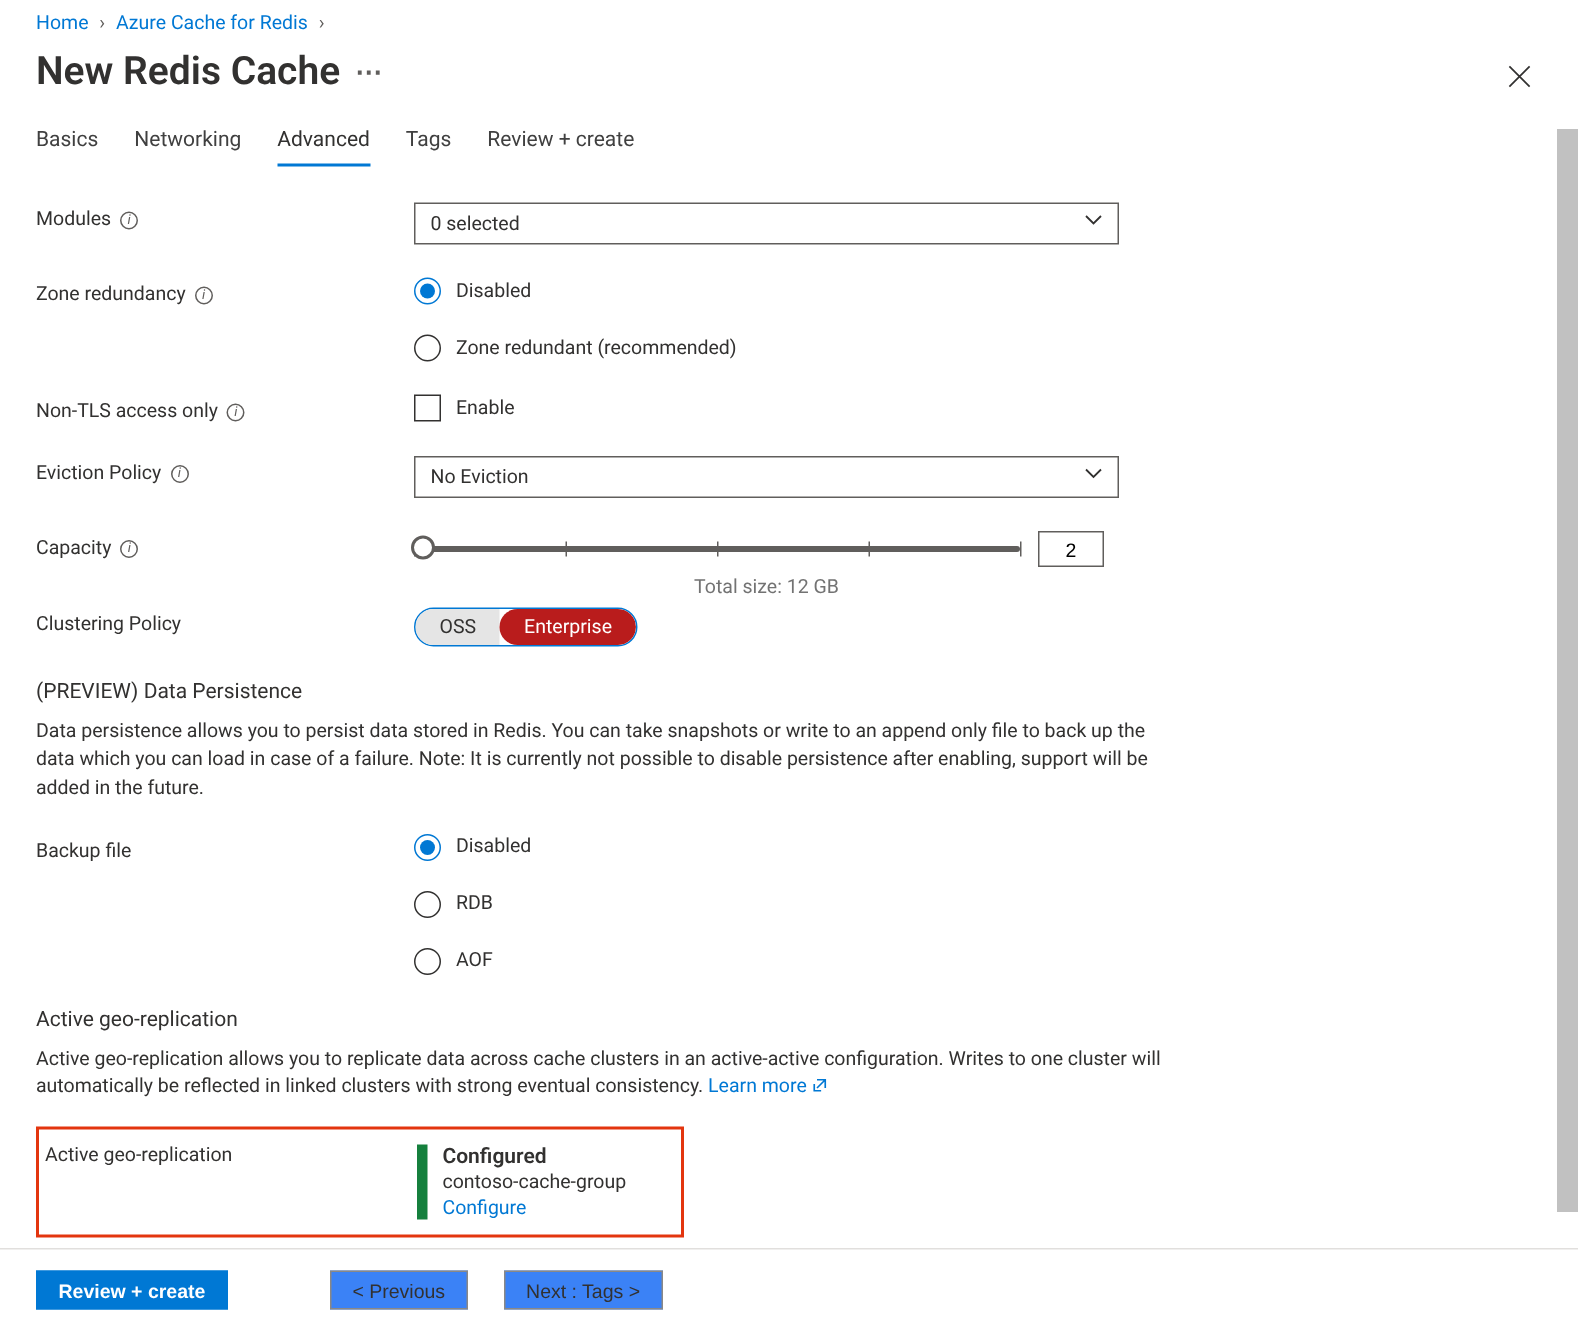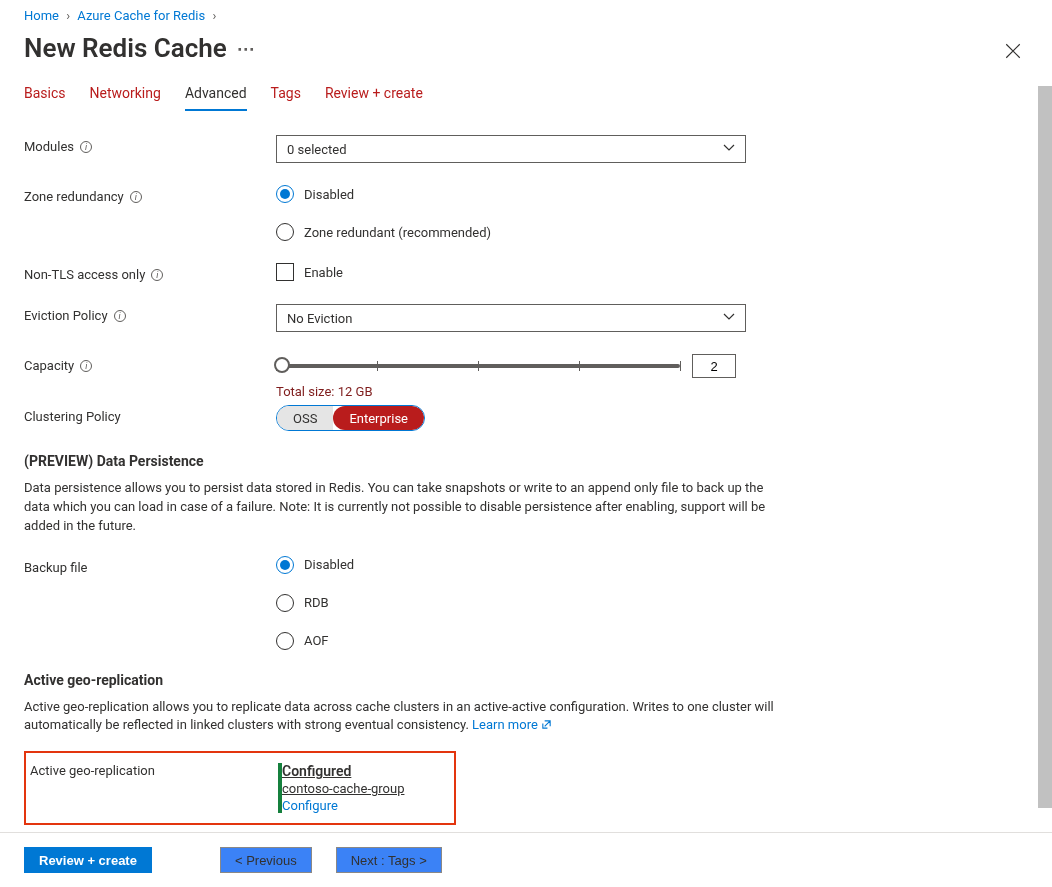--- a/index.html
+++ b/index.html
@@ -39,21 +39,21 @@
     color: #323130;
   }
   .close-x svg { width: 18px; height: 18px; }
   .content { padding: 8px 24px 0 24px; }
   .breadcrumb { font-size: 13px; margin-bottom: 10px; }
   .breadcrumb a { color: #0078d4; text-decoration: none; }
   .breadcrumb .sep { color: #605e5c; margin: 0 4px; }
   .page-title { font-size: 26px; font-weight: 600; margin: 0; display: flex; align-items: center; gap: 10px; }
   .dots { color: #605e5c; font-size: 18px; letter-spacing: 1px; }
   .tabs { display: flex; gap: 24px; margin-top: 22px; border-bottom: none; }
-  .tab { font-size: 14px; color: #b91c1c; padding-bottom: 8px; cursor: pointer; }
+  .tab { font-size: 14px; color: #404040; padding-bottom: 8px; cursor: pointer; }
   .tab.active { color: #323130; border-bottom: 2px solid #0078d4; font-weight:400; }
   .form { margin-top: 24px; }
   .row { display: flex; align-items: flex-start; margin-bottom: 22px; }
   .row .label { width: 252px; color: #323130; font-size: 13px; display: flex; align-items: center; gap: 6px; padding-top: 4px; }
   .row .control { flex: 0 0 470px; }
   .info-icon {
     display: inline-flex;
     border: 1px solid #605e5c;
     border-radius: 50%;
     width: 12px; height: 12px;
@@ -97,49 +97,49 @@
     position: absolute; top: -3px; width: 1px; height: 10px; background: #605e5c;
   }
   .slider-handle {
     position: absolute; left: -2px; top: -7px;
     width: 16px; height: 16px; border-radius: 50%;
     background: #fff; border: 2px solid #605e5c;
   }
   .cap-input {
     width: 44px; height: 24px; border: 1px solid #605e5c; text-align: center; font-size: 13px;
   }
-  .total-size { text-align: left; width: 470px; color: #7f1d1d; margin-top: 6px; font-size: 13px; }
+  .total-size { text-align: center; width: 470px; color: #737373; margin-top: 6px; font-size: 13px; }
   .pill-group {
     display: inline-flex; border: 1px solid #0078d4; border-radius: 14px; height: 26px; overflow: hidden;
   }
   .pill {
     padding: 0 16px; display: flex; align-items: center; font-size: 13px; cursor: pointer;
   }
   .pill.off { background: #e5e5e5; color: #323130; }
   .pill.on { background: #b91c1c; color: #fff; border-radius: 14px; }
-  .section-head { font-weight: 700; font-size: 14px; margin-top: 10px; margin-bottom: 10px; }
+  .section-head { font-weight: 400; font-size: 14px; margin-top: 10px; margin-bottom: 10px; }
   .section-desc { font-size: 13px; color: #323130; line-height: 1.45; max-width: 760px; }
   .section-desc a { color: #0078d4; text-decoration: none; }
   .ext-icon { display: inline-block; width: 11px; height: 11px; vertical-align: -1px; }
   .highlight-box {
     border: 2px solid #e3350e;
     display: flex;
     width: 432px;
     margin-top: 16px;
     padding: 10px 0 10px 0;
   }
   .highlight-box .hl-label {
     width: 252px;
     padding-left: 4px;
     font-size: 13px;
   }
   .highlight-box .hl-right {
-    border-left: 4px solid #15803d;
+    border-left: 7px solid #15803d;
+    padding-left: 10px;
     flex: 1;
-    text-decoration: underline;
   }
   .hl-right .conf { font-weight: 600; font-size: 14px; }
   .hl-right .grp { font-size: 13px; margin-top: 2px; }
   .hl-right .cfg-link { color: #0078d4; cursor: pointer; margin-top: 2px; display: inline-block; }
   .footer {
     position: absolute;
     left: 0; right: 0; bottom: 0;
     border-top: 1px solid #e1dfdd;
     padding: 14px 24px;
     display: flex;

